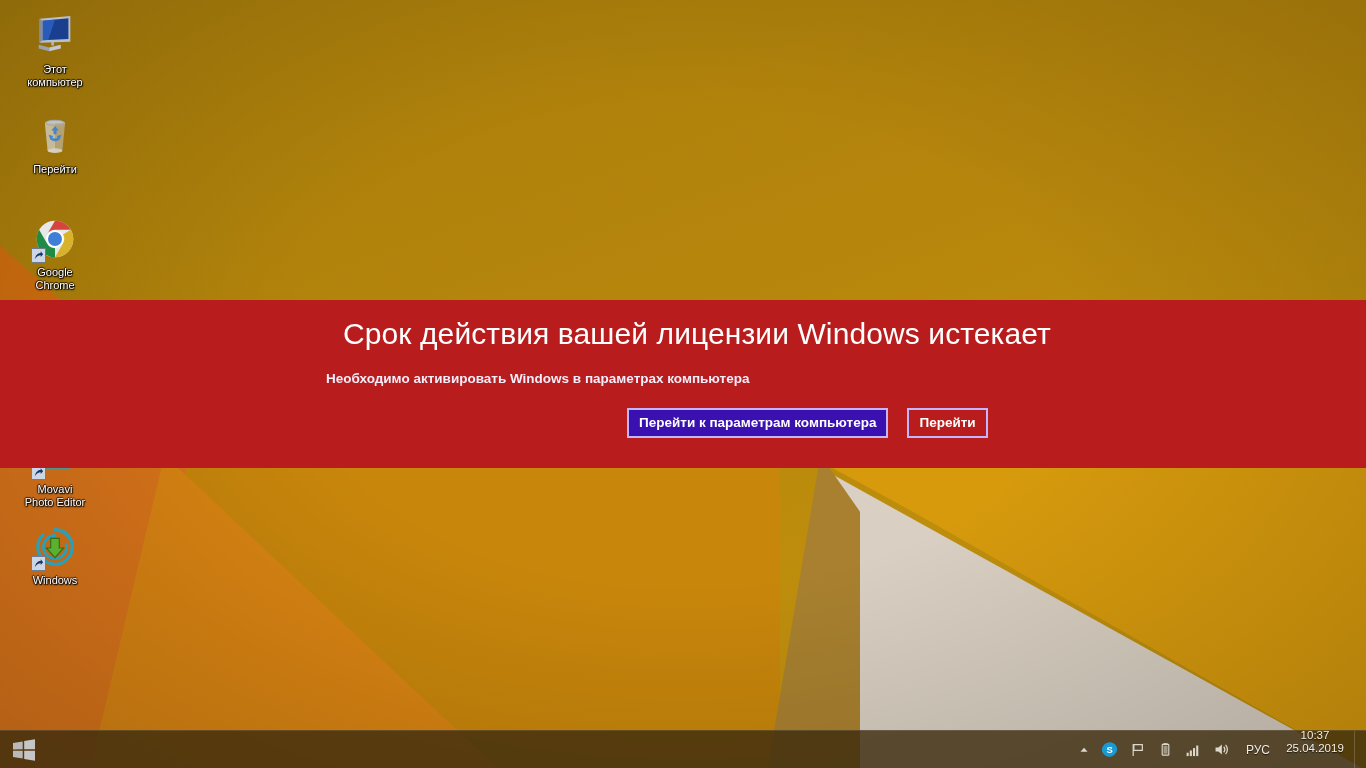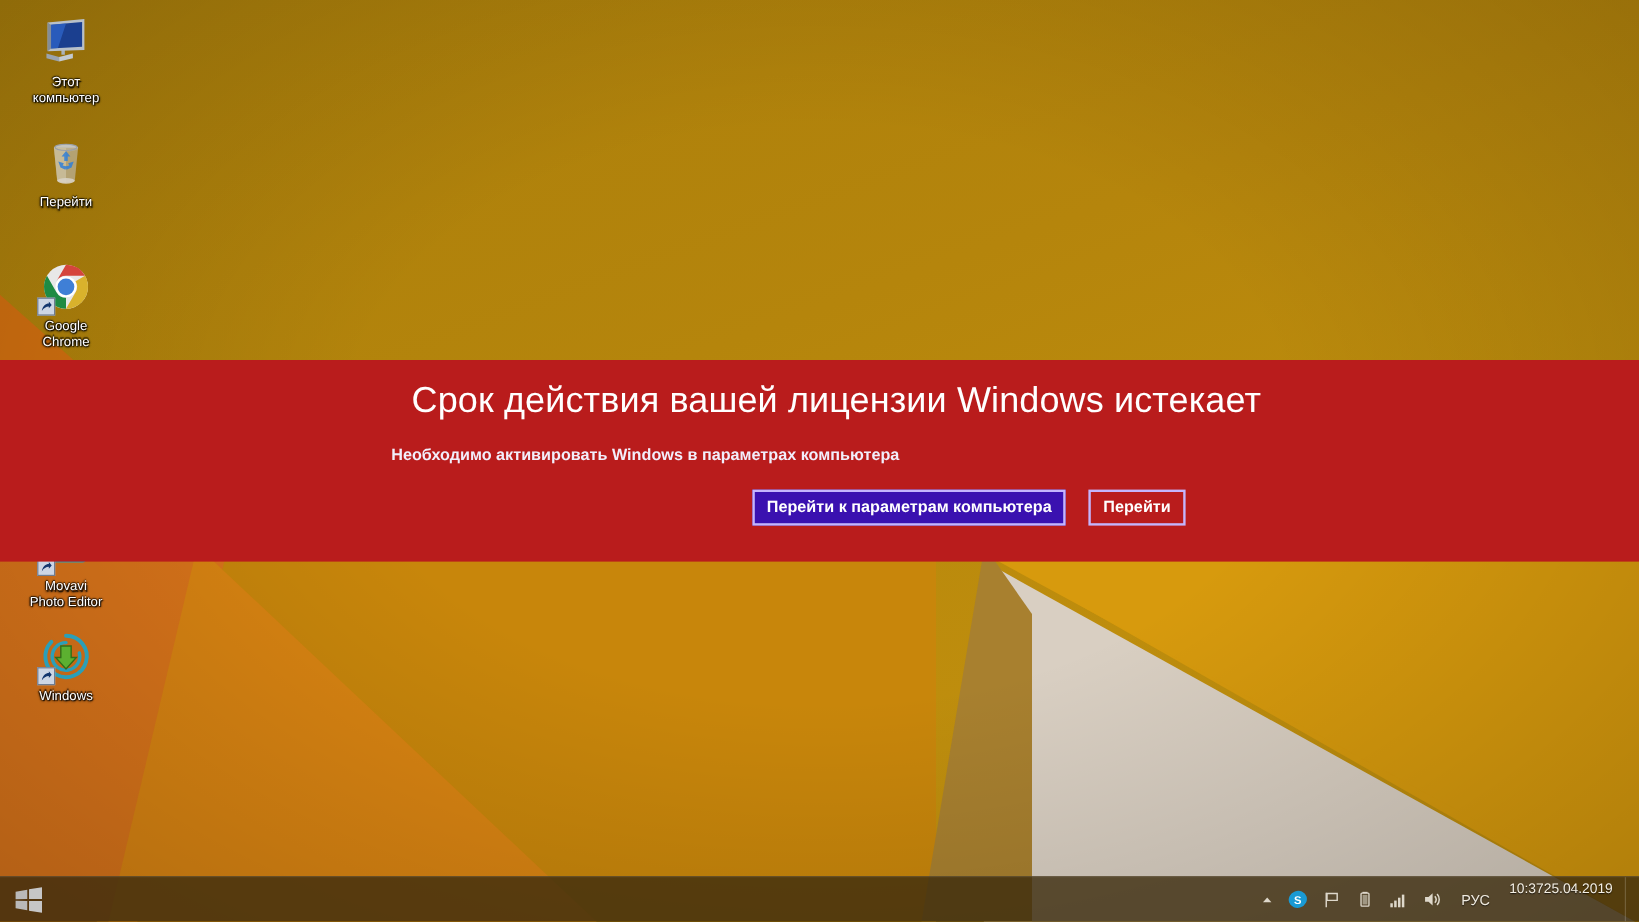--- a/index.html
+++ b/index.html
@@ -139,21 +139,21 @@
     height:38px; display:flex; align-items:center; justify-content:center;
     padding:0 6px; cursor:pointer;
   }
   .tray-lang {
     font-size:12px; color:#f0ebe0; padding:0 10px; height:52px;
     display:flex; align-items:center; cursor:pointer;
     text-shadow:0 1px 1px rgba(0,0,0,.7);
   }
   .clock {
     height:38px; padding:0 10px 16px 6px; min-width:74px;
-    display:flex; flex-direction:row; align-items:center; justify-content:center;
+    display:flex; flex-direction:column; align-items:center; justify-content:center;
     font-size:11.5px; line-height:13px; color:#f4efe4; cursor:pointer;
     text-shadow:0 1px 1px rgba(0,0,0,.7);
   }
   .show-desktop {
     width:8px; height:38px; border-left:1px solid rgba(255,255,255,.18);
   }
 </style>
 </head>
 <body>
 

